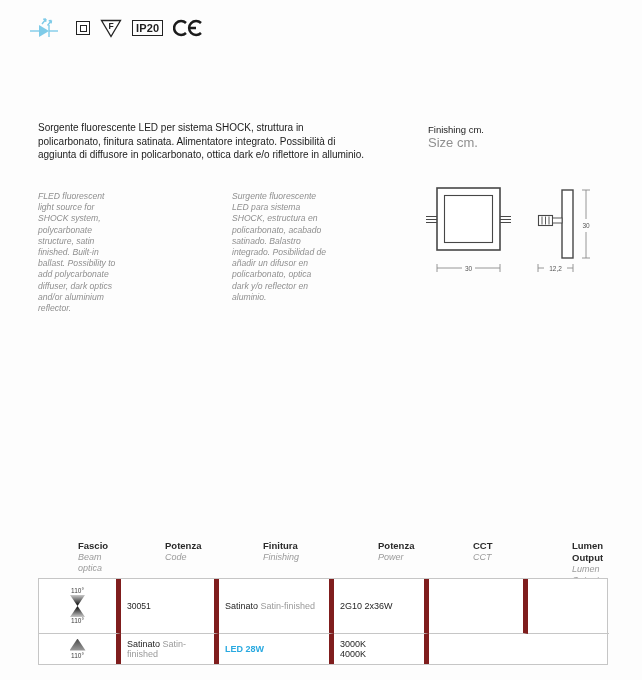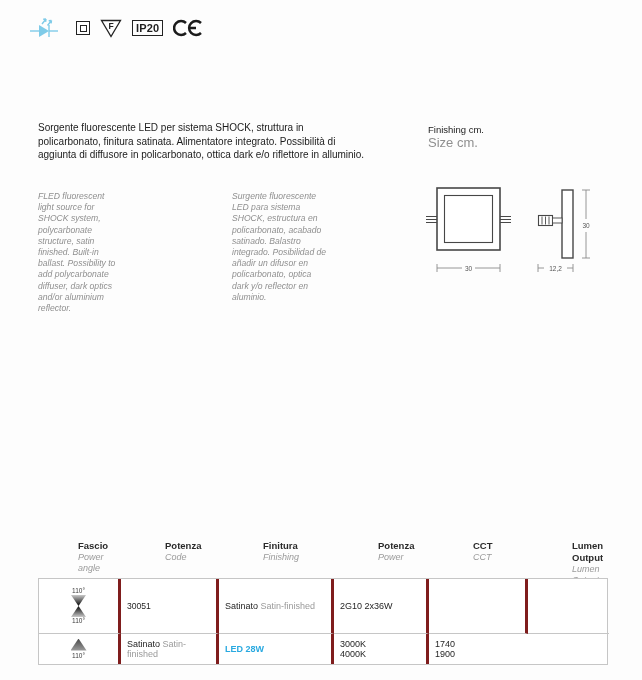--- a/index.html
+++ b/index.html
@@ -30,21 +30,21 @@
   .thead{position:absolute;left:38px;top:540px;width:570px;display:grid;
          grid-template-columns:82px 98px 115px 95px 99px 81px;}
   .thead .hcell{padding-left:5px;margin-left:40px;}
   .thead .hcell:first-child{padding-left:0;}
   .h1{font-size:9.5px;font-weight:700;color:#2a2a2a;line-height:12px;}
   .h2{font-size:9px;font-style:italic;color:#9a9a9a;line-height:11px;}
 
   .tbl{position:absolute;left:38px;top:578px;width:570px;display:grid;
        grid-template-columns:82px 98px 115px 95px 99px 81px;grid-template-rows:55px 30px;
        border:1px solid #c6c6c6;box-sizing:border-box;background:#fff;}
-  .cell{border-right:3px solid #7f1d1d;display:flex;flex-direction:column;justify-content:center;
+  .cell{border-right:5px solid #7f1d1d;display:flex;flex-direction:column;justify-content:center;
         padding-left:6px;box-sizing:border-box;font-size:9px;line-height:10.5px;}
   .cell.last{border-right:none;}
   .cell.r1{border-bottom:1px solid #c6c6c6;}
   .cell.beam{align-items:center;padding-left:0;}
   .angle{font-size:6.5px;color:#3a3a3a;line-height:8px;}
   .tri-dn{width:15px;height:11px;background:linear-gradient(to bottom,#c9c9c9,#000);
           clip-path:polygon(0 0,100% 0,50% 100%);}
   .tri-up{width:15px;height:11px;background:linear-gradient(to bottom,#000,#c9c9c9);
           clip-path:polygon(50% 0,0 100%,100% 100%);}
   .tri-solid{width:16px;height:12px;background:linear-gradient(to bottom,#4a4a4a,#9e9e9e);
@@ -128,21 +128,21 @@
     <g stroke="#8a8a8a" stroke-width="0.9">
       <path d="M113 84 V92 M148 84 V92"></path>
       <path d="M113 88 H119 M142 88 H148"></path>
     </g>
     <text x="130.5" y="90.5" text-anchor="middle" font-size="6.5" fill="#555" font-family="Liberation Sans, sans-serif">12,2</text>
   </svg>
 
   <div class="thead">
     <div class="hcell">
       <div class="h1">Fascio</div>
-      <div class="h2">Power angle</div>
+      <div class="h2">Beam optica</div>
     </div>
     <div class="hcell">
       <div class="h1">Potenza</div>
       <div class="h2">Code</div>
     </div>
     <div class="hcell">
       <div class="h1">Finitura</div>
       <div class="h2">Finishing</div>
     </div>
     <div class="hcell">
@@ -188,19 +188,15 @@
       <span><span class="fin-it">Satinato</span>
       <span class="fin-en">Satin-finished</span></span>
     </div>
     <div class="cell">
       <span class="power-blue">LED 28W</span>
     </div>
     <div class="cell two-line">
       <span>3000K</span>
       <span>4000K</span>
     </div>
-    <div class="cell two-line last">
-      <span>1740</span>
-      <span>1900</span>
-    </div>
   </div>
 
 </div>
 
 </body></html>

